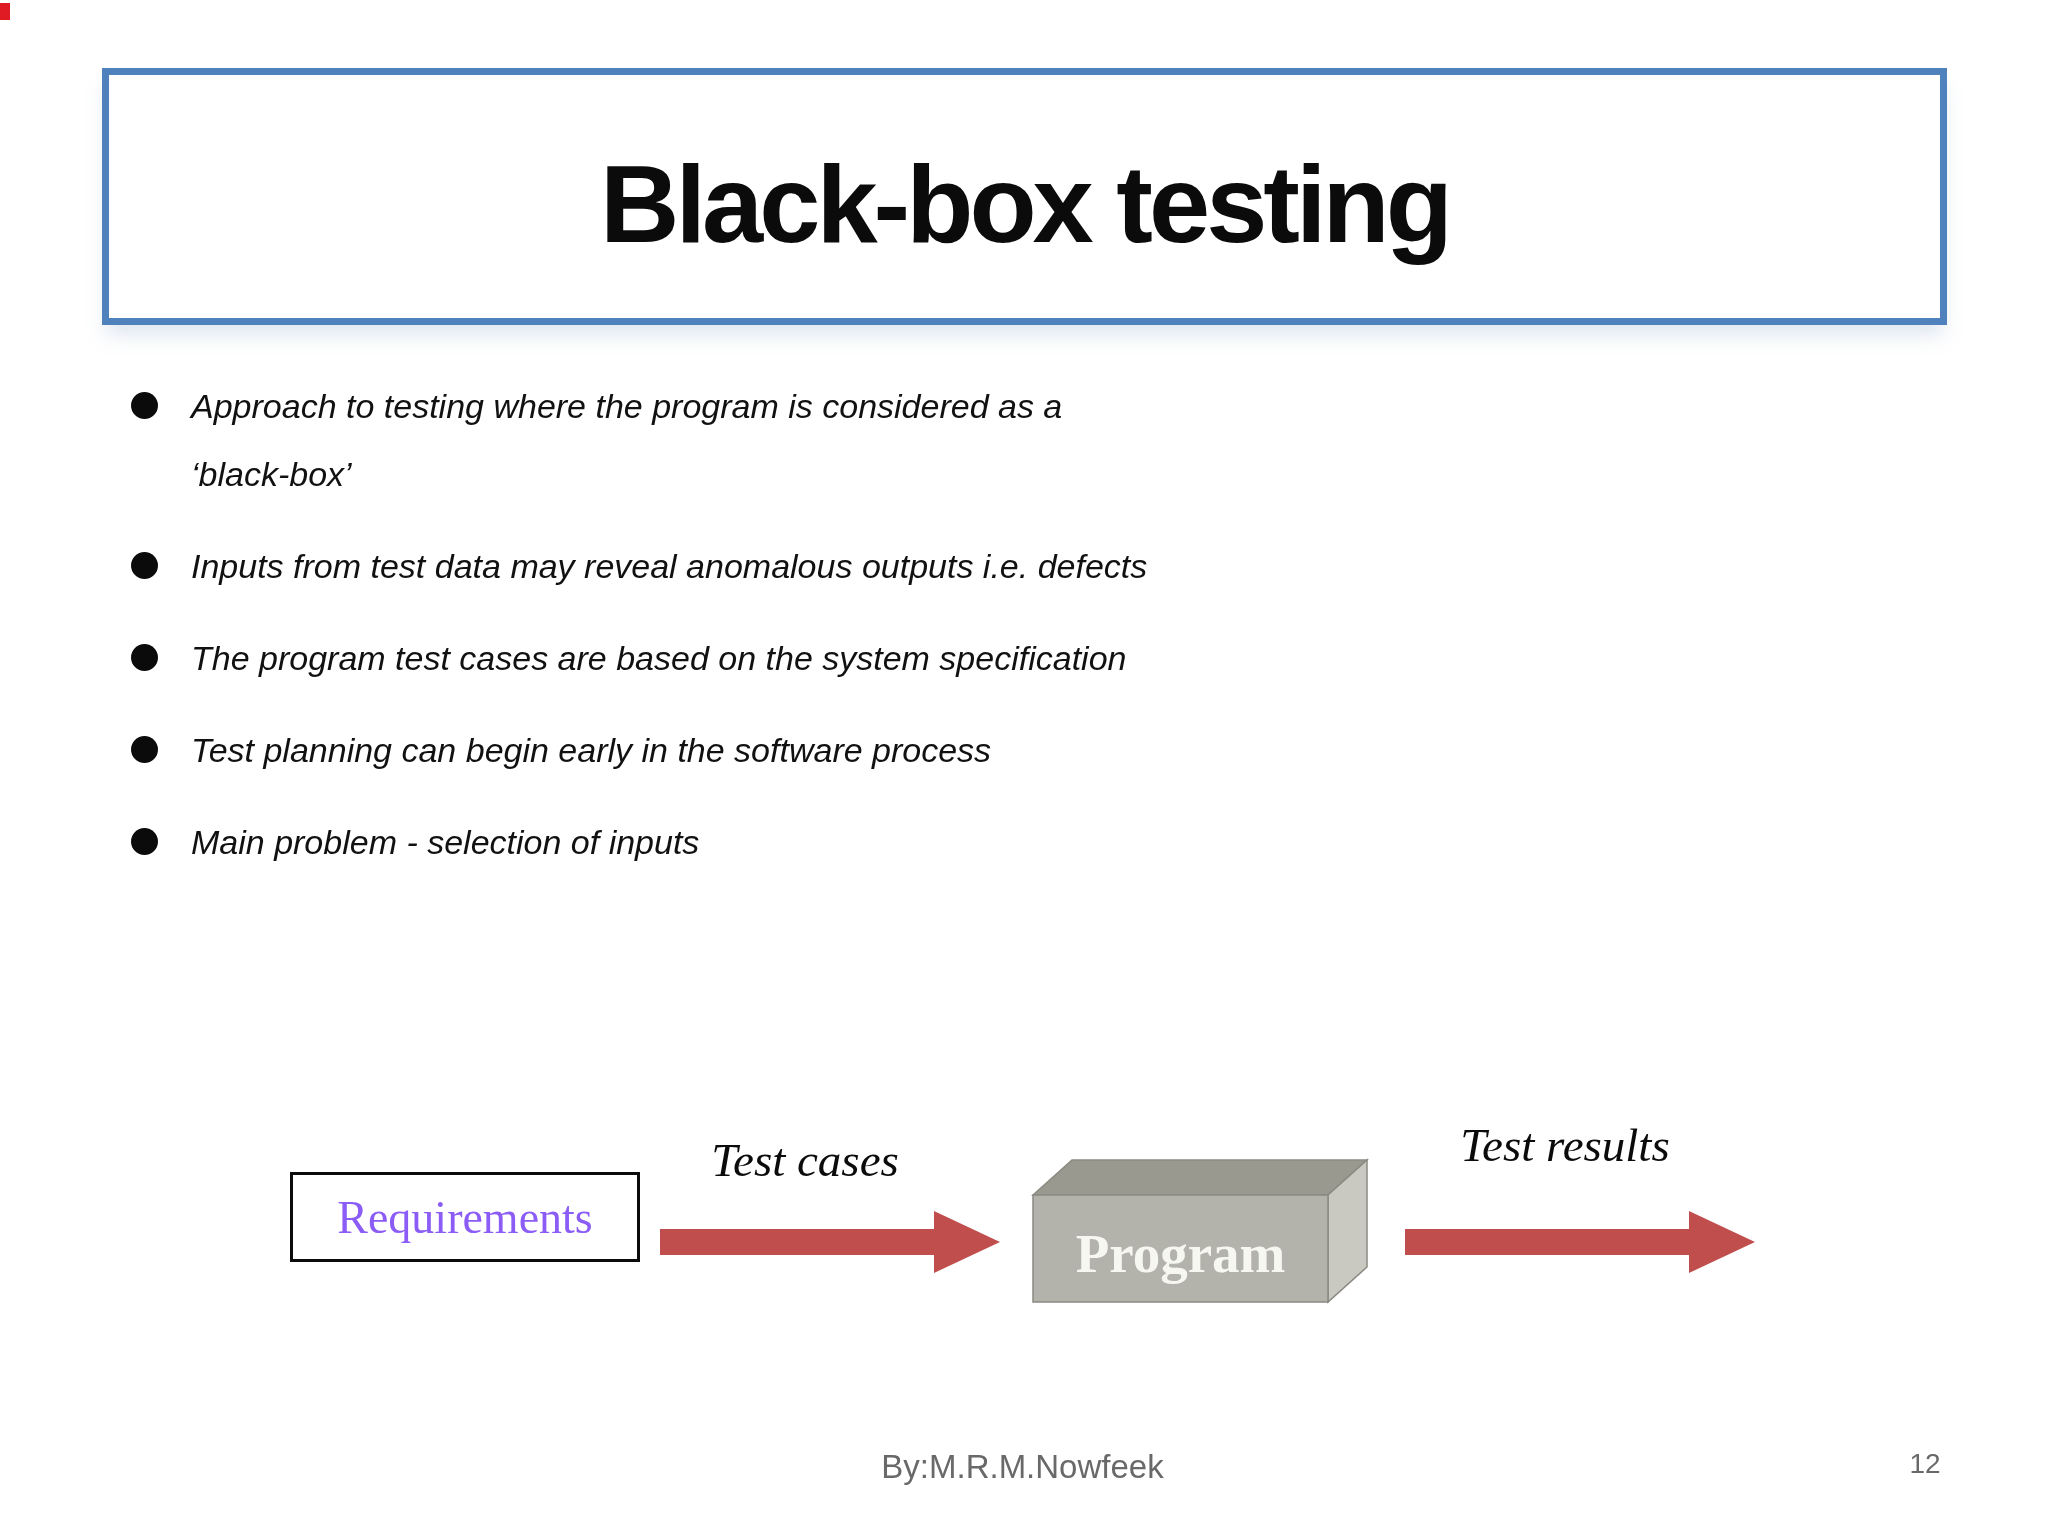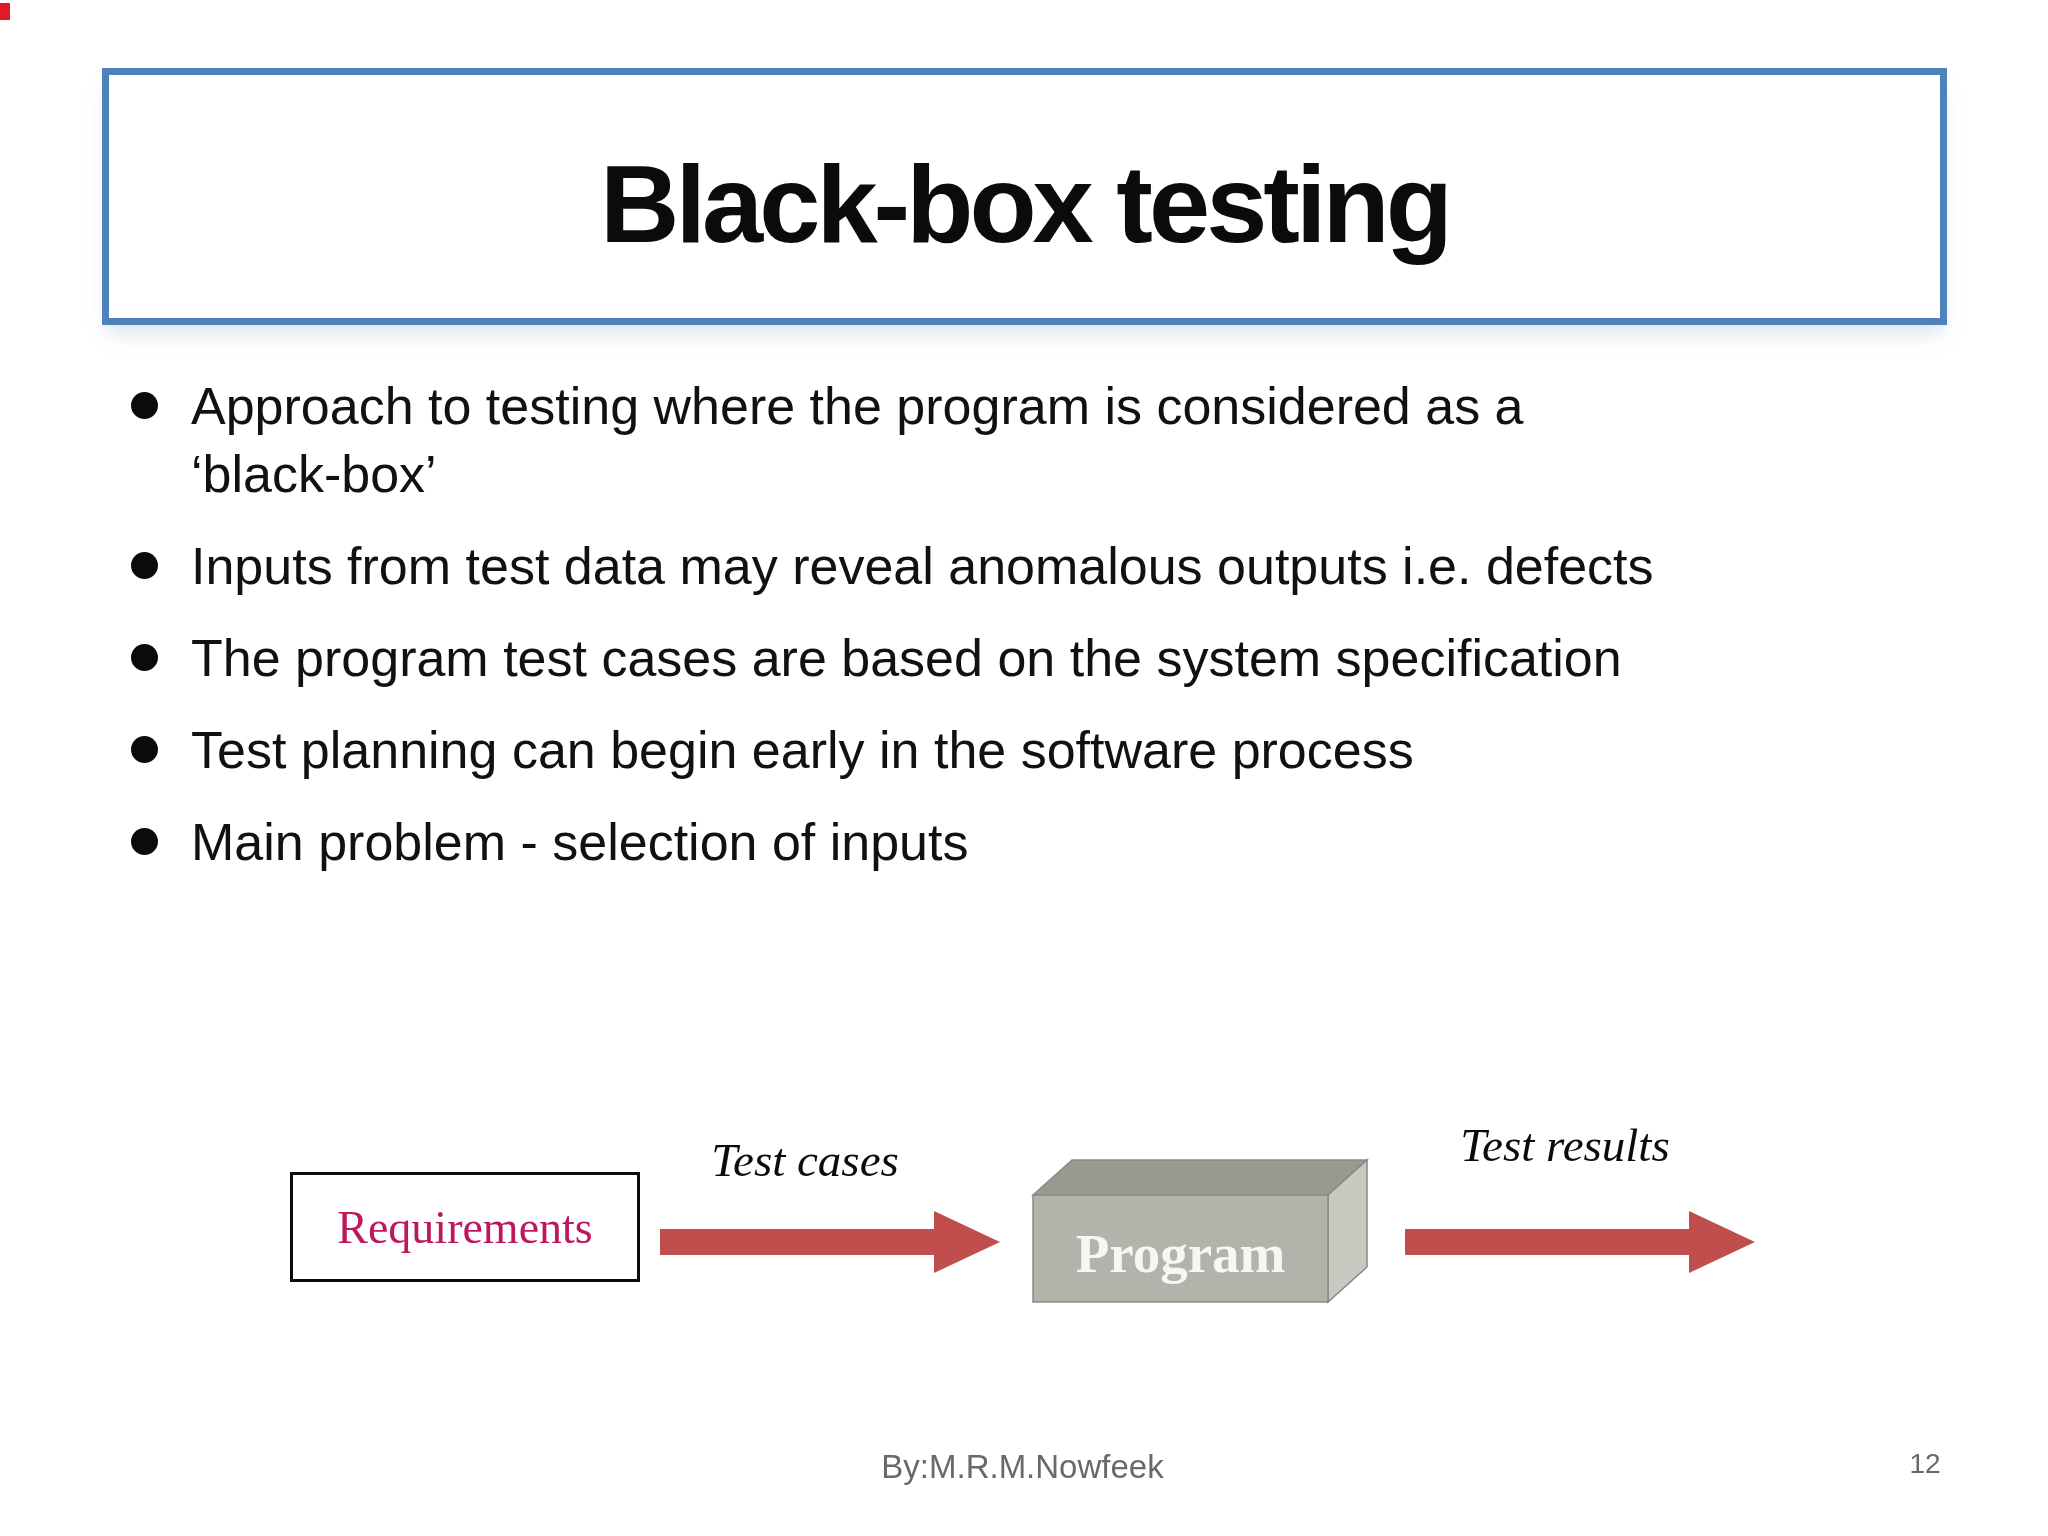--- a/index.html
+++ b/index.html
@@ -30,37 +30,38 @@
     white-space:nowrap;
   }
   
   #bullet-list{
     position:absolute;left:125px;top:372px;width:1772px;
     color:#111111;
   }
   .bullet-item{
     position:relative;
     padding-left:66px;
-    font-size:52px;line-height:68px;
+    font-size:34px;line-height:68px;
     margin-bottom:24px;
     color:#111111;
+    font-style:italic;
   }
   .bullet-item::before{
     content:"";
     position:absolute;left:6px;top:20px;
     width:27px;height:27px;border-radius:50%;
     background:#0b0b0b;
   }
   .bullet-line{display:block;}
   
   #requirements-box{
-    position:absolute;left:290px;top:1172px;width:350px;height:110px;
+    position:absolute;left:290px;top:1172px;width:350px;height:90px;
     box-sizing:border-box;border:3px solid #0b0b0b;background:#ffffff;
     display:flex;align-items:center;justify-content:center;
-    font-family:"Liberation Serif",serif;font-size:46px;color:#be185d;
+    font-family:"Liberation Serif",serif;font-size:46px;color:#8b5cf6;
   }
   .flow-label{
     position:absolute;width:330px;text-align:center;
     font-family:"Liberation Serif",serif;font-style:italic;
     font-size:47px;color:#0b0b0b;white-space:nowrap;
   }
   #test-cases-label{left:640px;top:1133px;}
   #test-results-label{left:1400px;top:1118px;}
   .arrow-svg{position:absolute;display:block;}
   #arrow-1{left:656px;top:1200px;}

